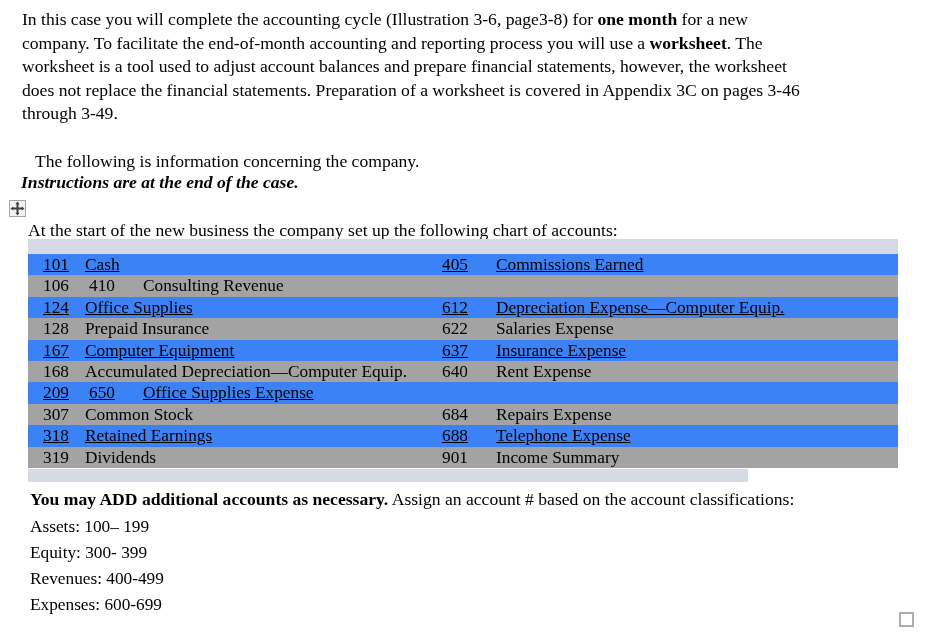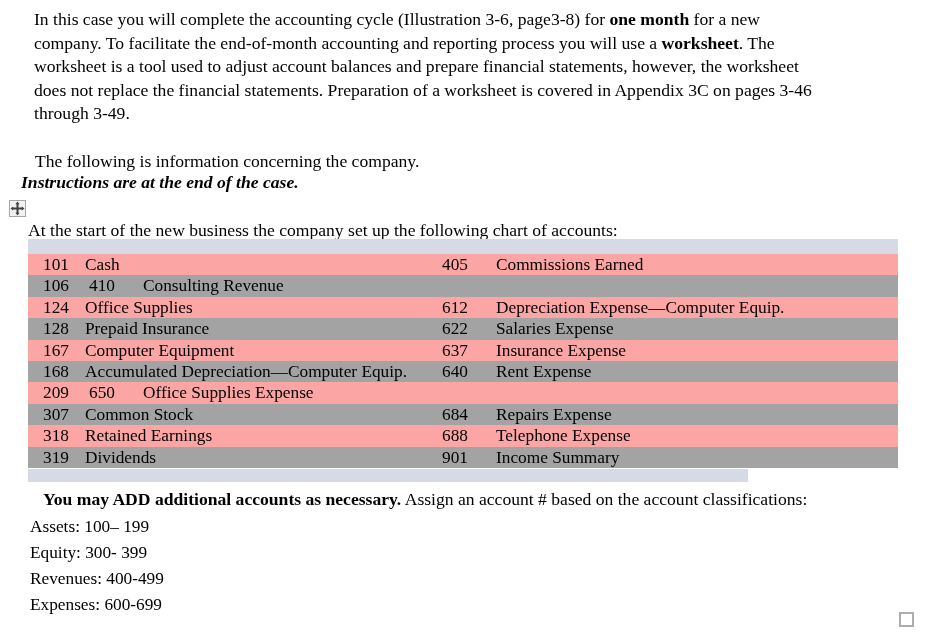--- a/index.html
+++ b/index.html
@@ -27,21 +27,21 @@
 
   .para {
     font-size: 17.6px;
     line-height: 23.6px;
     margin: 0;
     padding: 0;
   }
 
   #intro-paragraph {
     position: absolute;
-    left: 34px;
+    left: 22px;
     top: 8px;
     width: 790px;
     text-align: left;
   }
 
   #info-line {
     position: absolute;
     left: 20px;
     top: 150px;
     width: 800px;
@@ -113,37 +113,37 @@
 
   .acct-row {
     display: flex;
     height: 21.4px;
     line-height: 21.4px;
     width: 870px;
     font-size: 17.3px;
     box-sizing: border-box;
   }
   .acct-row.shaded { background: #a3a3a3; }
-  .acct-row.plain  { background: #fca5a5; }
+  .acct-row.plain  { background: #3b82f6; text-decoration: underline; }
 
   .cell-num-l  { width: 57px;  padding-left: 15px; box-sizing: border-box; }
   .cell-name-l { width: 353px; box-sizing: border-box; }
   .cell-num-r  { width: 58px;  padding-left: 4px; box-sizing: border-box; }
   .cell-name-r { width: 400px; box-sizing: border-box; }
 
   
   #footer-block {
     position: absolute;
     left: 26px;
     top: 488px;
     width: 880px;
     font-size: 17.3px;
     line-height: 20.5px;
   }
-  #footer-note { margin: 0 0 1px 17px; }
+  #footer-note { margin: 0 0 1px 4px; }
   .class-line { margin: 4px; padding-top: 1.5px; }
 </style>
 </head>
 <body>
 
 <div class="doc-body">
 
   <p class="para" id="intro-paragraph"><span>In this case you will complete the accounting cycle (Illustration 3-6, page3-8) for </span><b>one month</b><span> for a new company. To facilitate the end-of-month accounting and reporting process you will use a </span><b>worksheet</b><span>. The worksheet is a tool used to adjust account balances and prepare financial statements, however, the worksheet does not replace the financial statements.  Preparation of a worksheet is covered in Appendix 3C on pages 3-46 through 3-49.</span></p>
 
   <p class="para" id="info-line">The following is information concerning the company.</p>

